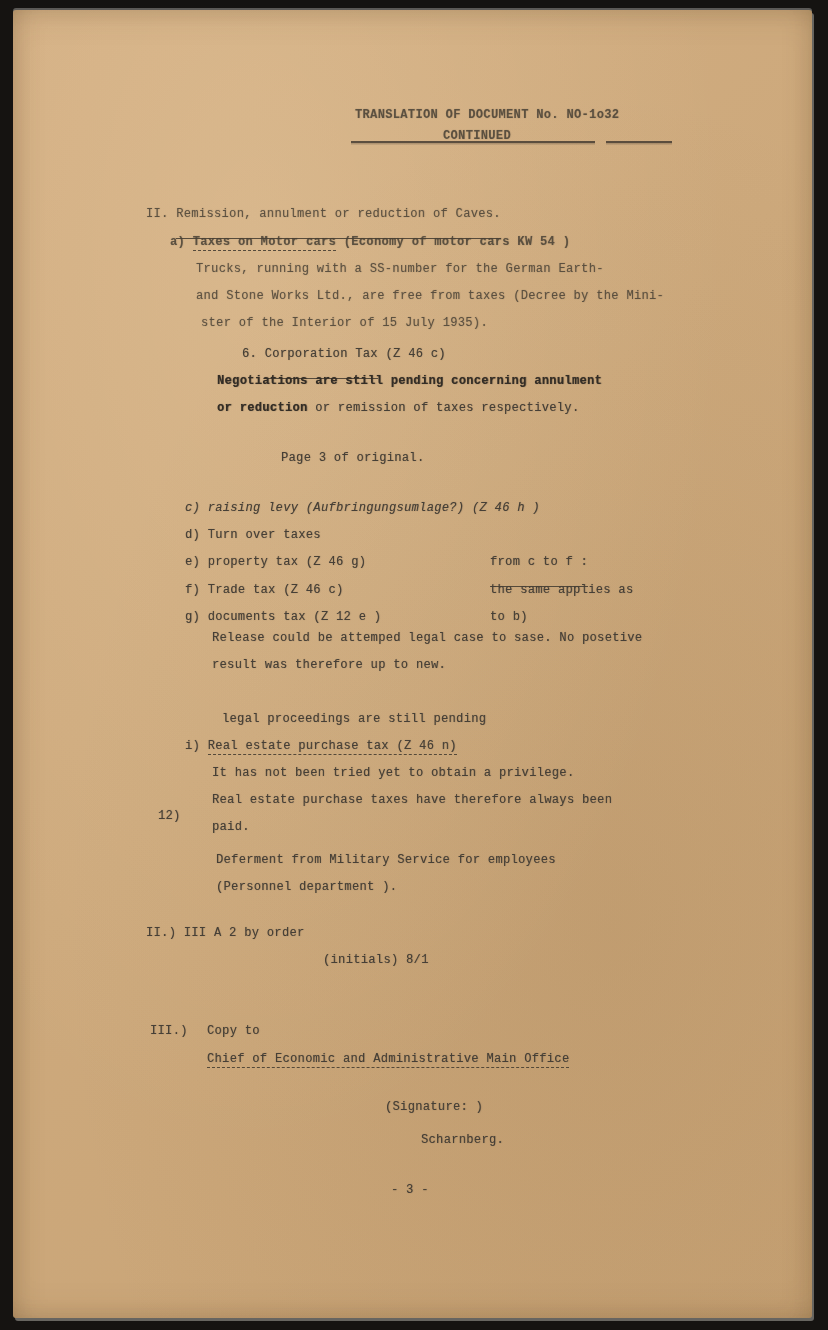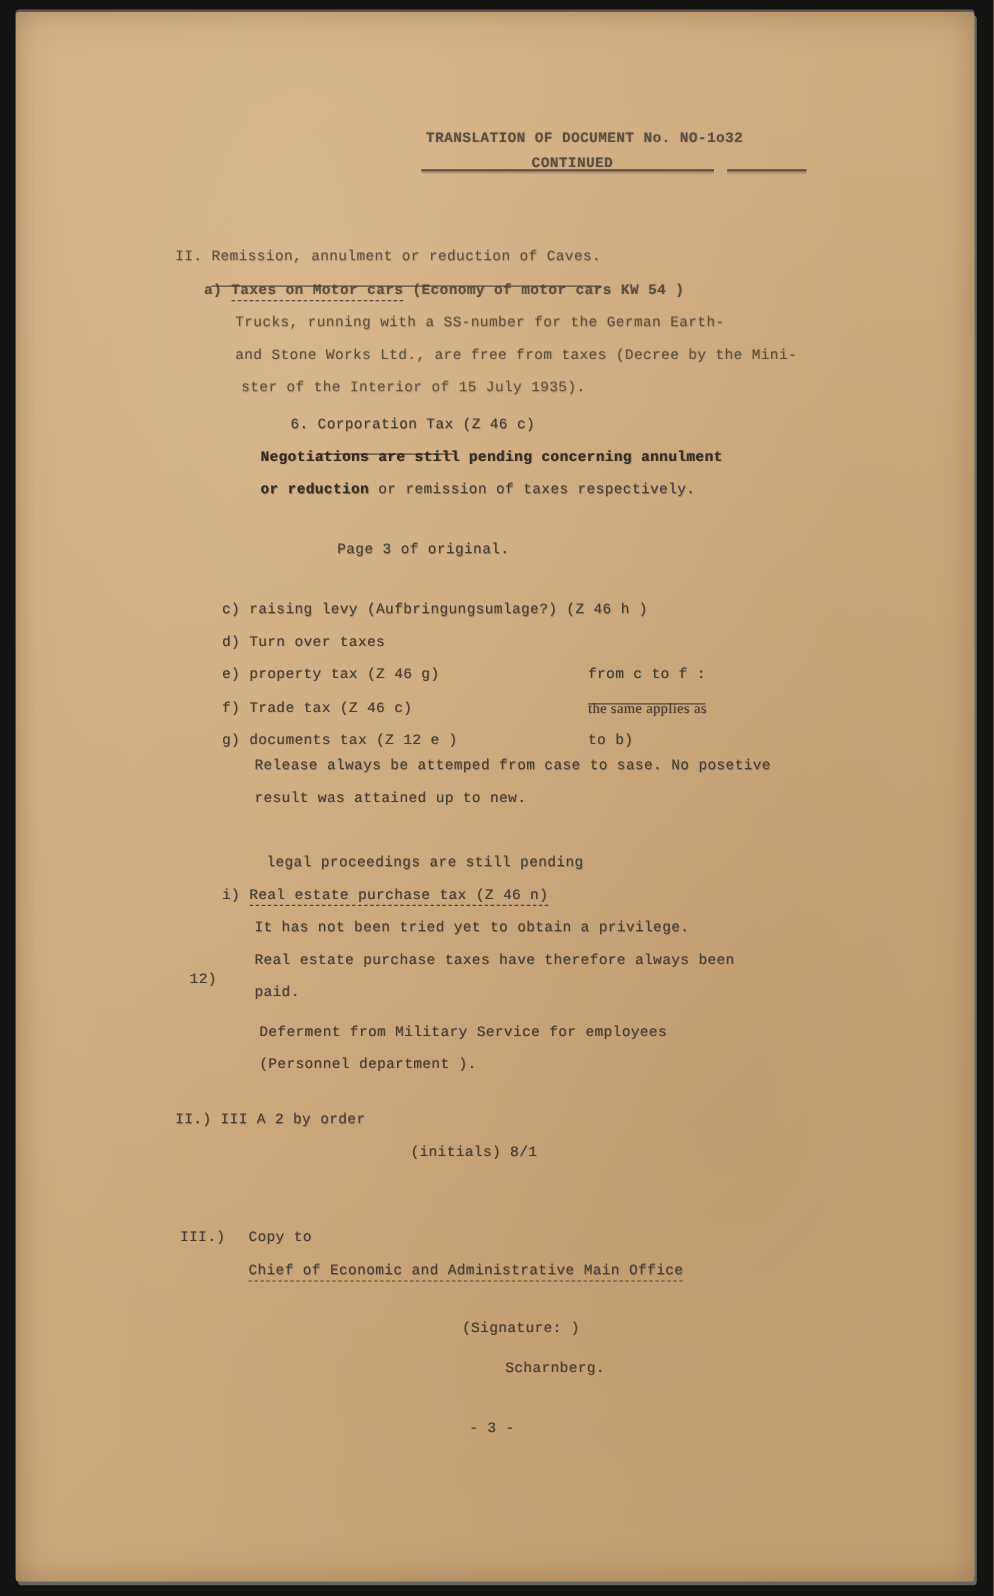--- a/index.html
+++ b/index.html
@@ -56,46 +56,46 @@
   <div class="tw ft" style="top:249px;left:183px;">Trucks, running with a SS-number for the German Earth-</div>
   <div class="tw ft" style="top:276px;left:183px;">and Stone Works Ltd., are free from taxes (Decree by the Mini-</div>
   <div class="tw ft" style="top:303px;left:188px;">ster of the Interior of 15 July 1935).</div>
 
   <div class="tw" style="top:334px;left:181px;margin-left:48px;"><span>6. </span><span class="u">Corporation Tax</span><span> (Z 46 c)</span></div>
   <div class="tw b" style="top:361px;left:204px;">Negotiations are still pending concerning annulment</div>
   <div class="tw" style="top:388px;left:204px;"><span class="b">or reduction</span><span> or remission of taxes respectively.</span></div>
 
   <div class="tw" style="top:438px;left:268px;">Page 3 of original.</div>
 
-  <div class="tw" style="top:488px;left:172px;">c) raising levy (Aufbringungsumlage?) (Z 46 h )</div>
+  <div class="tw" style="top:488px;left:172px;font-style:italic;">c) raising levy (Aufbringungsumlage?) (Z 46 h )</div>
   <div class="tw" style="top:515px;left:172px;text-align:center;">d) Turn over taxes</div>
   <div class="tw" style="top:542px;left:172px;">e) property tax (Z 46 g)</div>
   <div class="tw" style="top:570px;left:172px;">f) Trade tax (Z 46 c)</div>
   <div class="tw" style="top:597px;left:172px;">g) documents tax (Z 12 e )</div>
 
   <div class="tw" style="top:542px;left:477px;"><span class="u">from c to f :</span></div>
-  <div class="tw" style="top:570px;left:477px;font-family:Liberation Serif, serif;">the same applies as</div>
+  <div class="tw" style="top:570px;left:477px;">the same applies as</div>
   <div class="tw" style="top:597px;left:477px;">to b)</div>
 
-  <div class="tw" style="top:618px;left:199px;">Release always be attemped from case to sase. No posetive</div>
-  <div class="tw" style="top:645px;left:199px;">result was attained up to new.</div>
+  <div class="tw" style="top:618px;left:199px;">Release could be attemped legal case to sase. No posetive</div>
+  <div class="tw" style="top:645px;left:199px;">result was therefore up to new.</div>
 
   <div class="tw" style="top:699px;left:209px;">legal proceedings are still pending</div>
 
   <div class="tw" style="top:726px;left:172px;"><span>i) </span><span class="ud">Real estate purchase tax (Z 46 n)</span></div>
   <div class="tw" style="top:753px;left:199px;">It has not been tried yet to obtain a privilege.</div>
   <div class="tw" style="top:780px;left:199px;">Real estate purchase taxes have therefore always been</div>
   <div class="tw" style="top:807px;left:199px;">paid.</div>
 
   <div class="tw" style="top:796px;left:145px;text-align:center;">12)</div>
   <div class="tw" style="top:840px;left:203px;">Deferment from Military Service for employees</div>
   <div class="tw" style="top:867px;left:203px;">(Personnel department ).</div>
 
   <div class="tw" style="top:913px;left:133px;">II.) III A 2 by order</div>
-  <div class="tw" style="top:940px;left:310px;margin-left:19px;">(initials) 8/1</div>
+  <div class="tw" style="top:940px;left:310px;">(initials) 8/1</div>
 
   <div class="tw" style="top:1011px;left:137px;">III.)</div>
   <div class="tw" style="top:1011px;left:194px;">Copy to</div>
   <div class="tw" style="top:1039px;left:194px;"><span class="ud">Chief of Economic and Administrative Main Office</span></div>
 
   <div class="tw" style="top:1087px;left:372px;">(Signature: )</div>
   <div class="tw" style="top:1120px;left:408px;">Scharnberg.</div>
 
   <div class="tw" style="top:1170px;left:378px;">- 3 -</div>
 

